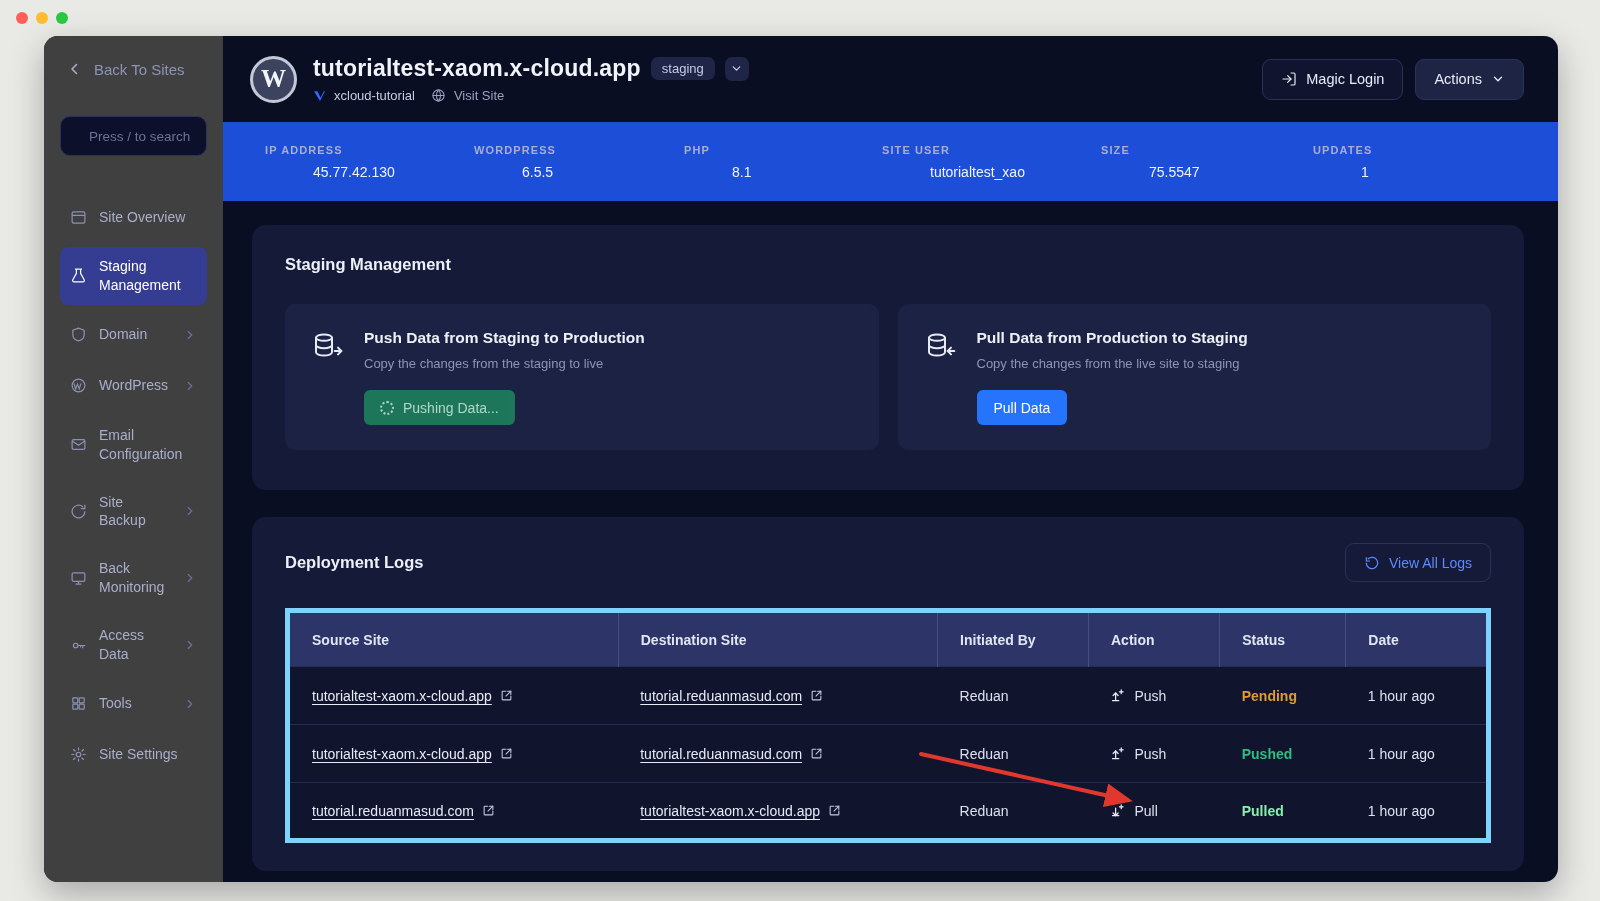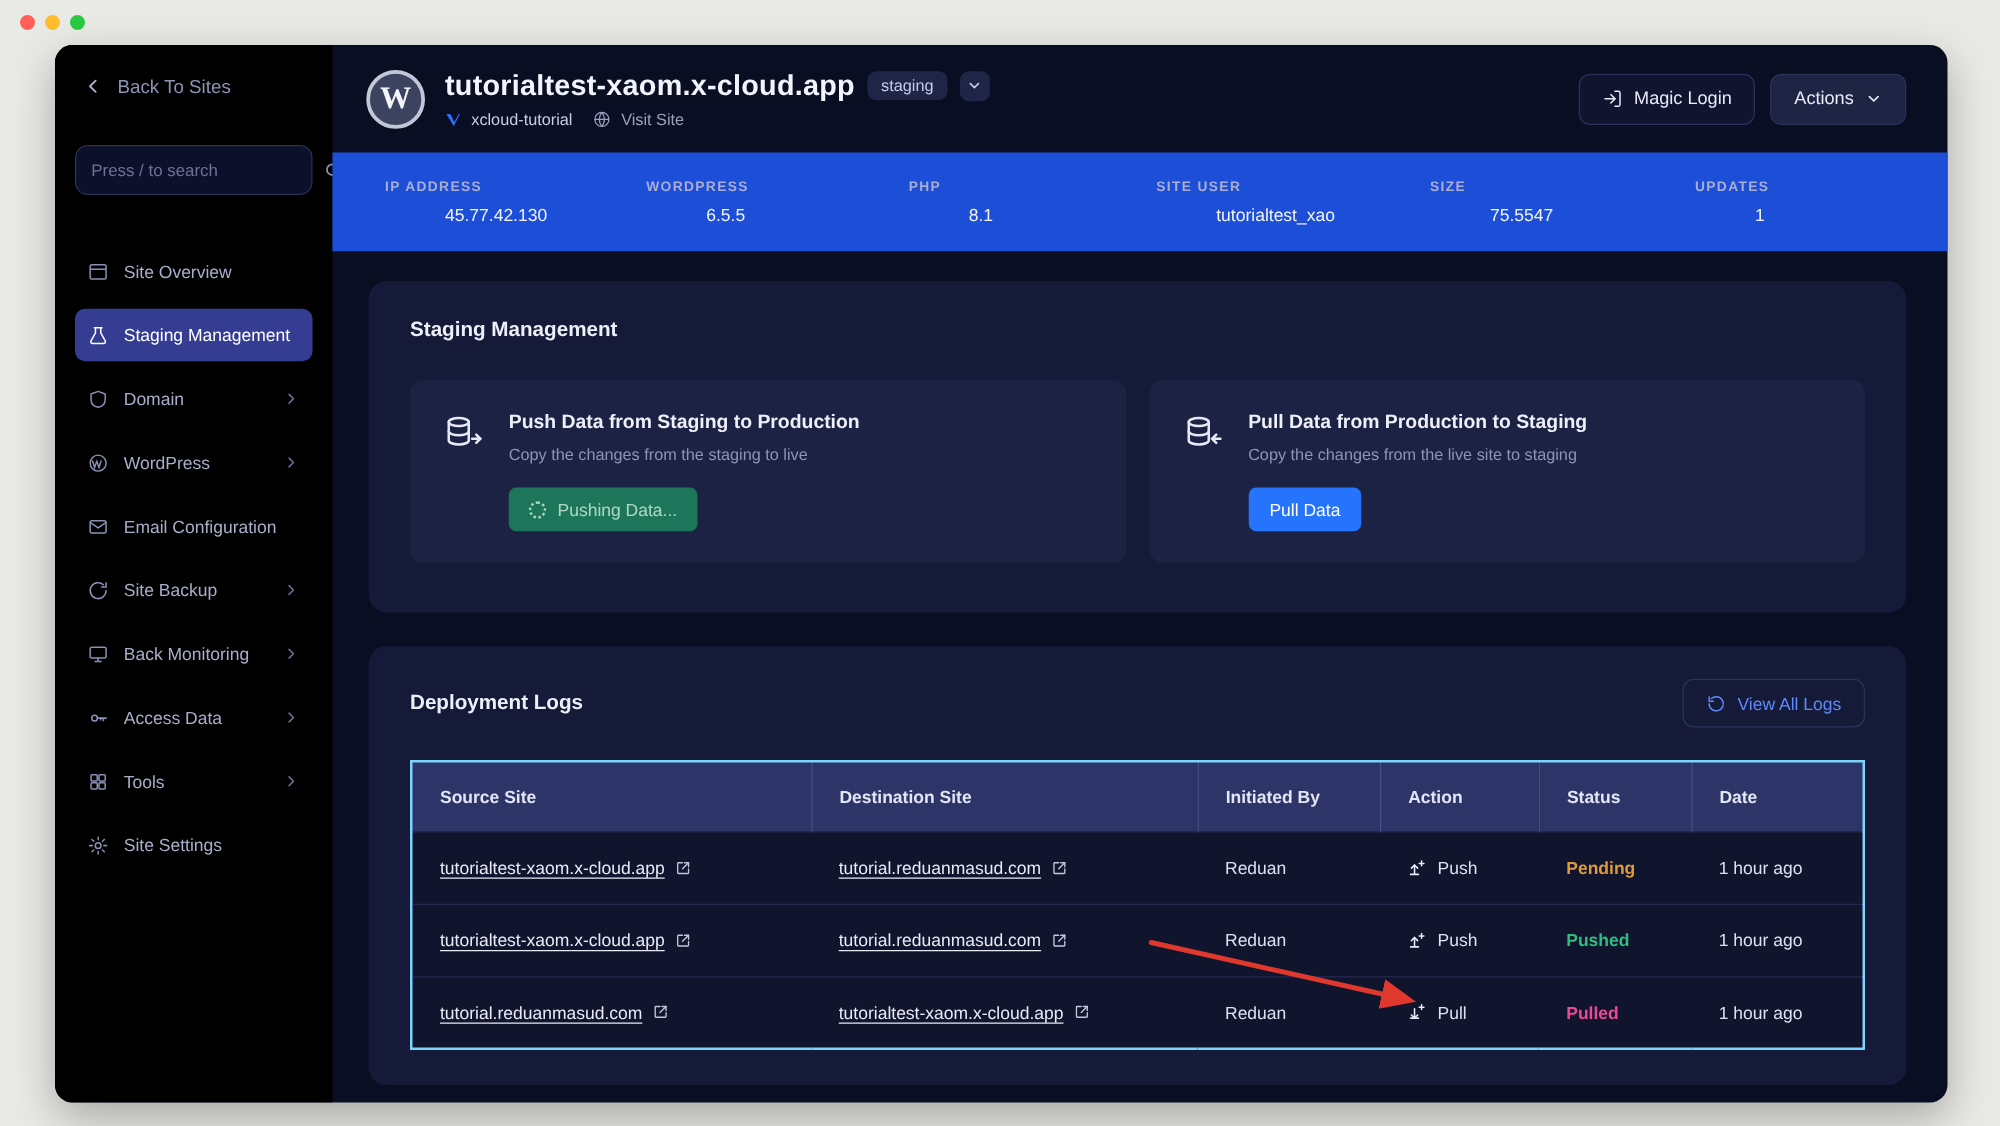--- a/index.html
+++ b/index.html
@@ -15,26 +15,26 @@
   .tl.red{ background:#ff5f57; } .tl.yellow{ background:#febc2e; } .tl.green{ background:#28c840; }
 
   
   .window {
     position:absolute; left:44px; top:36px; width:1514px; height:846px;
     background:#0a0e23; border-radius:14px; overflow:hidden; display:flex;
     box-shadow:0 12px 34px rgba(0,0,0,.28);
   }
 
   
-  .sidebar { width:222px; flex-shrink:0; background:#000000; padding:20px 16px; }
+  .sidebar { width:179px; flex-shrink:0; background:#404040; padding:20px 16px; }
   .back-row { display:flex; align-items:center; gap:10px; color:#8d93b5; font-size:15px; cursor:pointer; padding:4px 6px; }
   .back-row svg { color:#aab0cf; }
   .search-box {
     margin-top:34px; height:40px; background:#0c102a; border:1px solid #2b3158;
-    border-radius:10px; display:flex; align-items:center; padding:0 12px; gap:8px;
+    border-radius:10px; display:flex; align-items:center; padding:0 28px; gap:8px;
   }
   .search-box input {
     flex:1; background:transparent; border:none; outline:none;
     color:#c8cce4; font-size:13.5px; font-family:inherit;
   }
   .search-box input::placeholder { color:#6d7396; }
   .nav { margin-top:40px; display:flex; flex-direction:column; gap:9px; }
   .nav-item {
     display:flex; align-items:center; gap:12px; padding:10px 10px;
     border-radius:8px; color:#a9aecb; font-size:14px; cursor:pointer; min-height:42px;
@@ -105,21 +105,21 @@
   
   .logs-card { padding:26px 33px 28px; }
   .logs-header { display:flex; justify-content:space-between; align-items:center; }
   .btn-outline {
     display:flex; align-items:center; gap:9px; border:1px solid #2b3158; color:#5d8bff;
     background:transparent; height:39px; padding:0 18px; border-radius:9px; font-size:14px;
     cursor:pointer; font-family:inherit;
   }
   table.logs-table {
     margin-top:26px; width:100%; border-collapse:collapse; table-layout:fixed;
-    background:#10142c; border:2px solid #7dd3fc;
+    background:#10142c; border:5px solid #7dd3fc;
   }
   .logs-table thead th {
     background:#2d3467; height:56px; text-align:left; padding-left:22px;
     font-size:14px; color:#e2e5f3; font-weight:600; border-right:1px solid #454d85;
   }
   .logs-table thead th:last-child { border-right:none; }
   .logs-table tbody td {
     height:58px; padding-left:22px; font-size:14px; color:#dde0ef;
     border-top:1px solid #252b52;
   }
@@ -548,21 +548,21 @@
                     <span class="action-icon">
                       <svg class="i" width="15" height="15" viewBox="0 0 24 24" fill="none" stroke="currentColor" stroke-width="2" stroke-linecap="round">
                         <path d="M4 20h10M9 8v12"></path>
                         <path d="M5 16l4 4 4-4"></path>
                         <path d="M15 6h6M18 3v6"></path>
                       </svg>
                     </span>
                     <span>Pull</span>
                   </span>
                 </td>
-              <td><span class="status-text" style="color: #ec4899; margin-top: 35px;">Pulled</span></td>
+              <td><span class="status-text" style="color: #86efac; margin-top: 35px;">Pulled</span></td>
               <td>1 hour ago</td>
             </tr>
           </tbody>
         </table>
       </section>
 
     </div>
   </main>
 </div>
 

